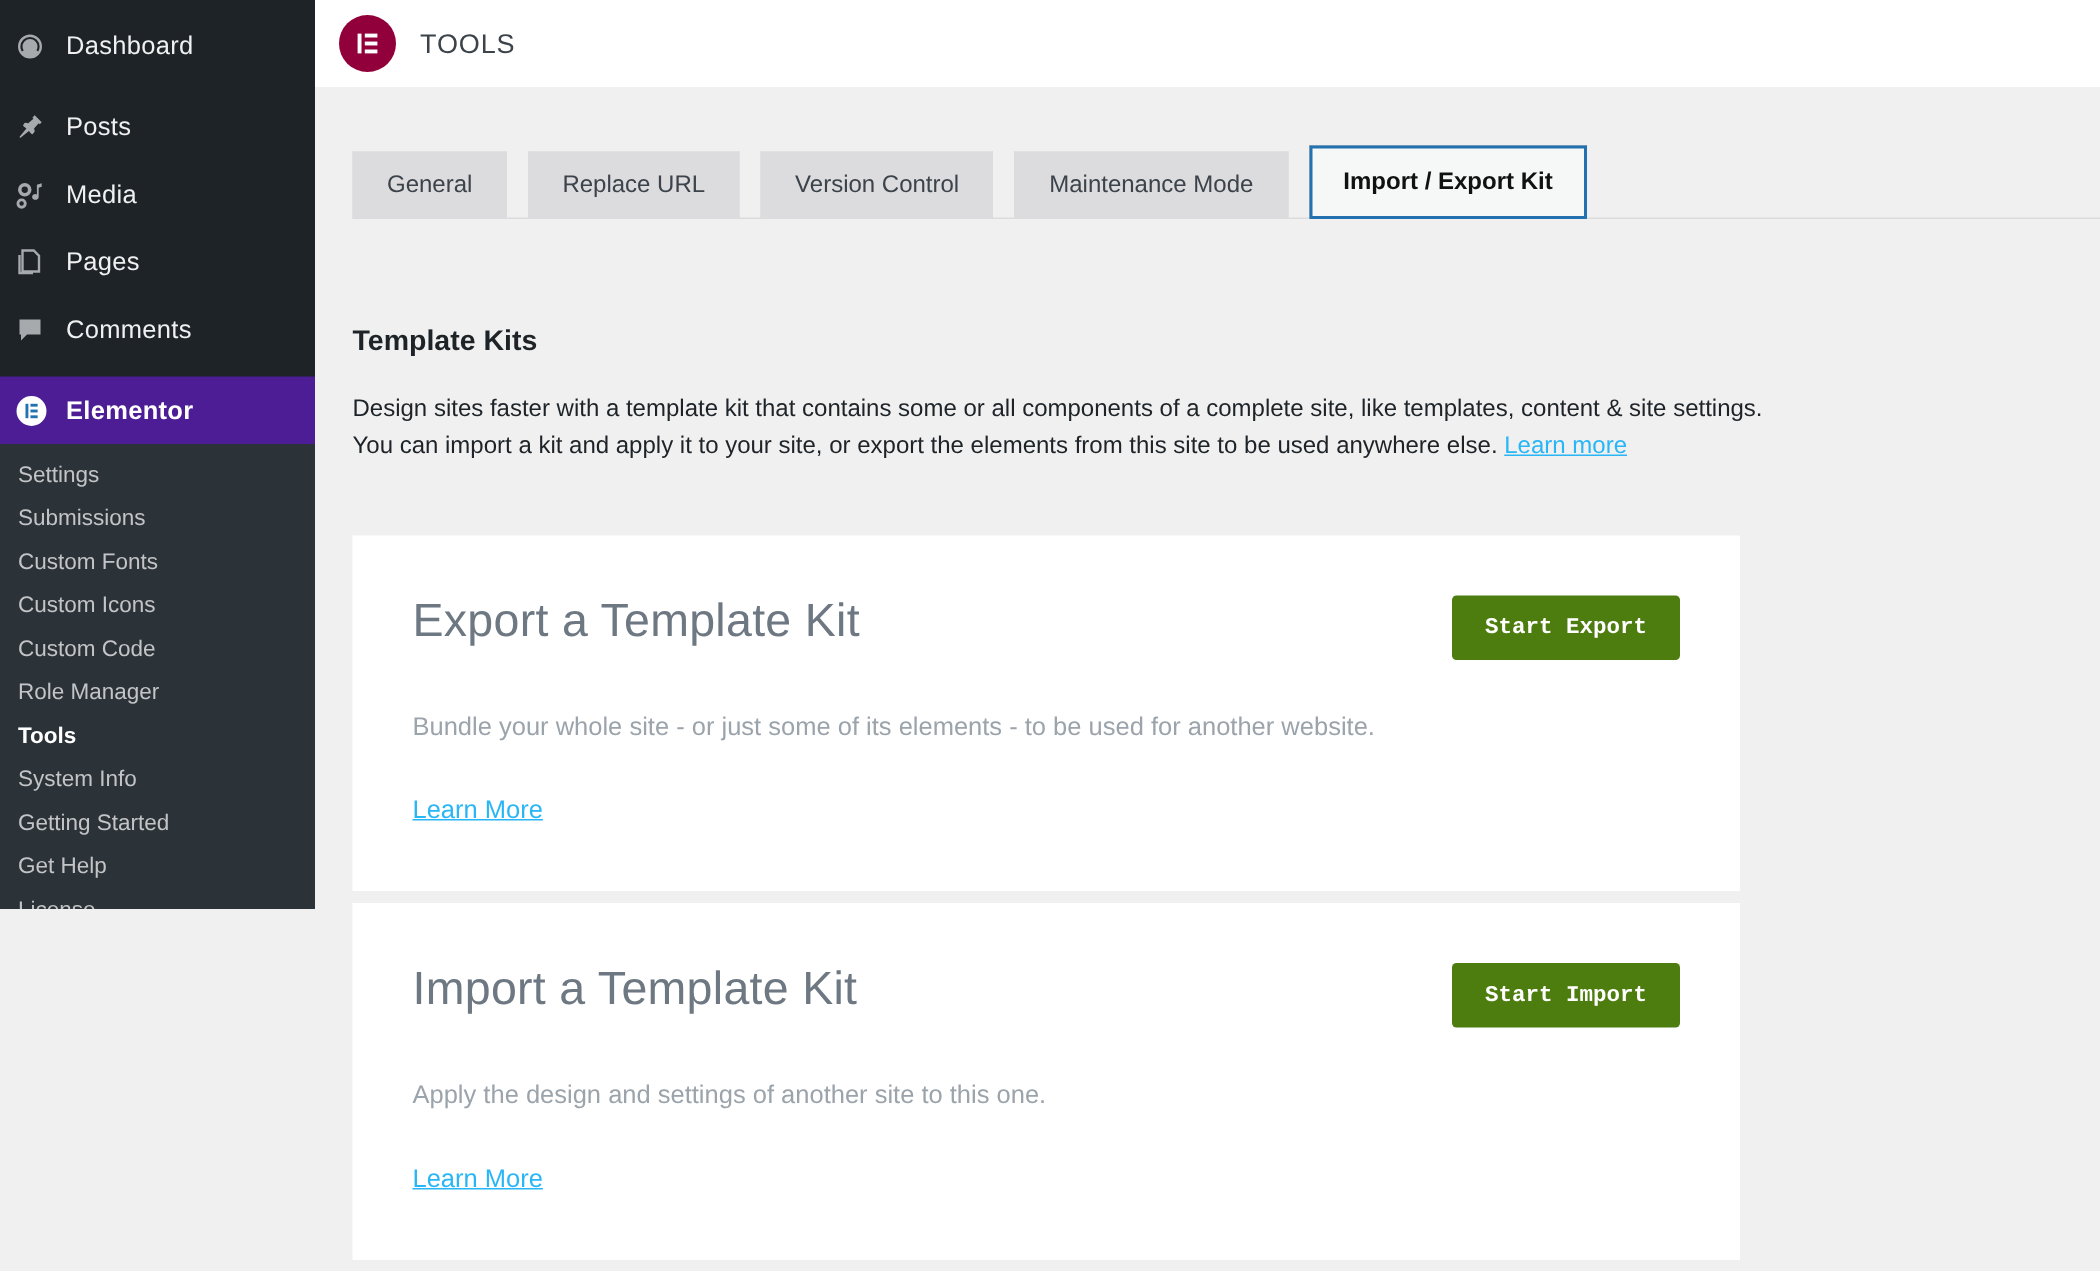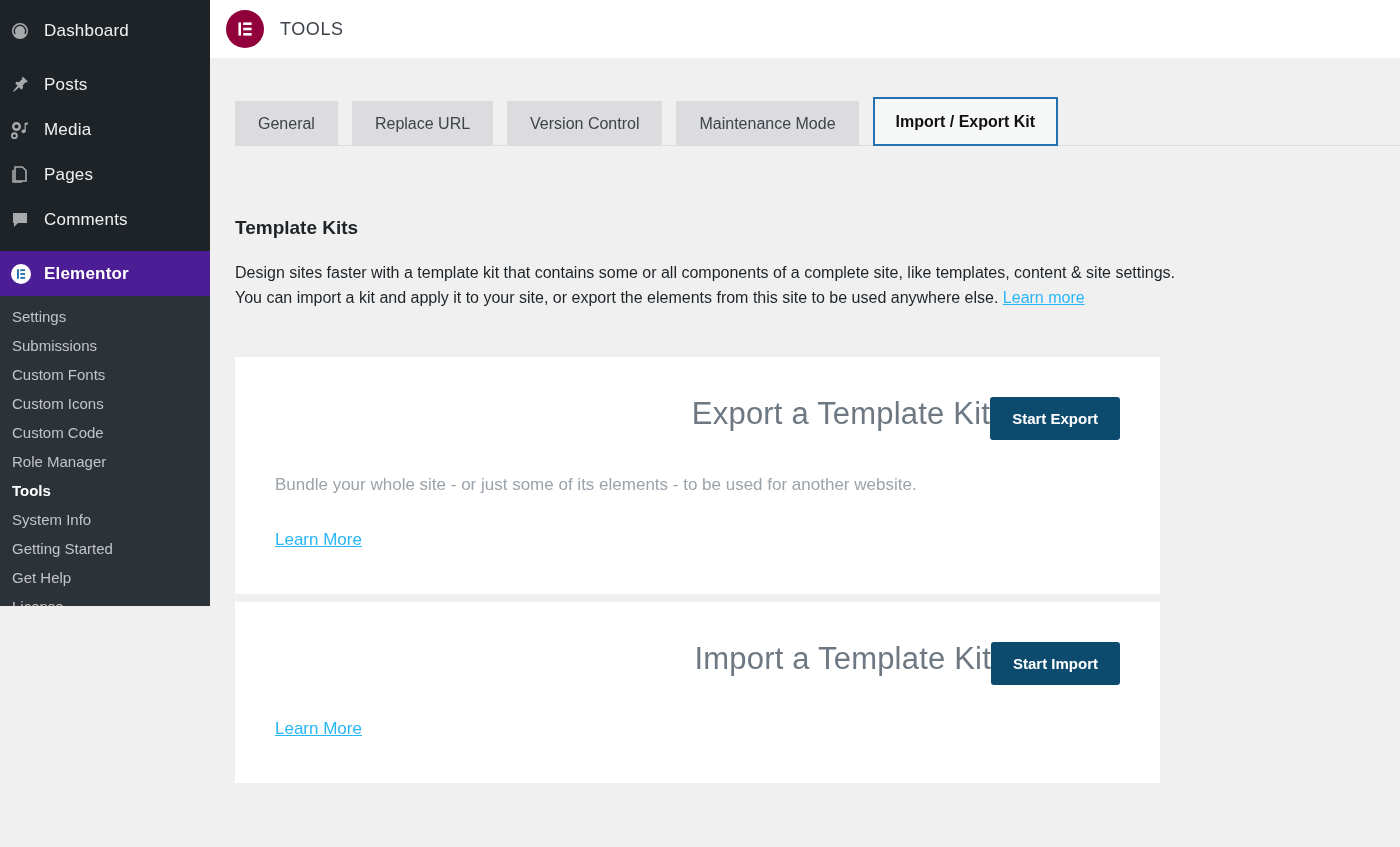--- a/index.html
+++ b/index.html
@@ -163,39 +163,39 @@
     width: 925px;
   }
   .card {
     background: #fff;
     padding: 40px 40px 44px 40px;
   }
   .card + .card { margin-top: 8px; }
   .card-head {
     display: flex;
     align-items: flex-start;
-    justify-content: flex-end;
+    justify-content: space-between;
   }
   .card-title {
     font-size: 31px;
     font-weight: 400;
     color: #6d7882;
     line-height: 1.1;
     letter-spacing: .2px;
   }
   .btn-green {
-    background: #0c4a6e;
+    background: #4d7c0f;
     color: #fff;
     border: none;
     border-radius: 3px;
     font-size: 15px;
     font-weight: 700;
     padding: 13px 22px;
     cursor: pointer;
-    font-family: Liberation Sans, sans-serif;
+    font-family: Liberation Mono, monospace;
     white-space: nowrap;
   }
   .card-desc {
     margin-top: 33px;
     font-size: 17px;
     color: #9ba3ab;
     line-height: 1.4;
   }
   .card-link {
     display: inline-block;
@@ -360,19 +360,20 @@
           </div>
           <p class="card-desc">Bundle your whole site - or just some of its elements - to be used for another website.</p>
           <a class="card-link">Learn More</a>
         </section>
 
         <section class="card">
           <div class="card-head">
             <h3 class="card-title">Import a Template Kit</h3>
             <button class="btn-green">Start Import</button>
           </div>
+          <p class="card-desc">Apply the design and settings of another site to this one.</p>
           <a class="card-link">Learn More</a>
         </section>
 
       </div>
     </div>
   </main>
 </div>
 
 </body></html>

